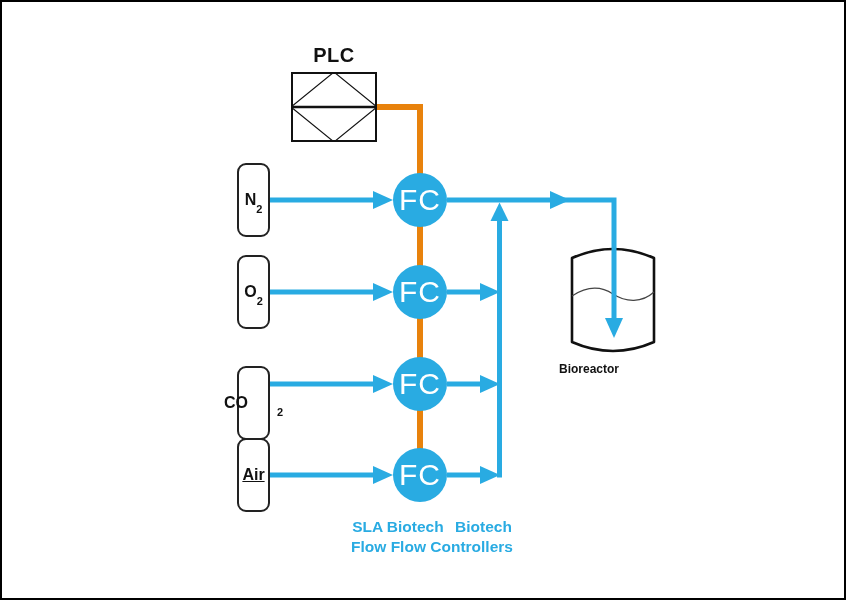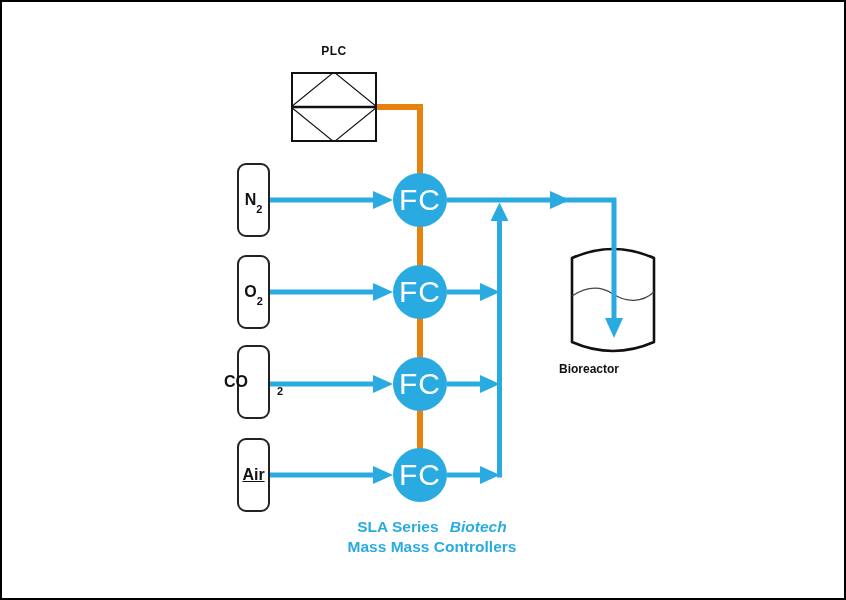--- a/index.html
+++ b/index.html
@@ -10,40 +10,40 @@
     border:2px solid #000;
     background:#fff;
     font-family:"Liberation Sans", "DejaVu Sans", sans-serif;
     overflow:hidden;
   }
   #wires{position:absolute;left:0;top:0;width:846px;height:600px;}
   .abs{position:absolute;}
 
   .plc-label{
     left:289px;top:42px;width:86px;height:20px;
-    text-align:center;font-size:12px;font-weight:bold;color:#111;
+    text-align:center;font-size:20px;font-weight:bold;color:#111;
     letter-spacing:0.5px;
   }
   .plc-box{
     left:289px;top:70px;width:86px;height:70px;
     box-sizing:border-box;border:2px solid #111;background:#fff;
   }
   .plc-box svg{position:absolute;left:-2px;top:-2px;}
 
   .gas-box{
     left:235px;width:33px;height:74px;
     box-sizing:border-box;border:2px solid #222;border-radius:9px;
     background:#fff;
     display:flex;align-items:center;justify-content:center;
     font-size:16px;font-weight:bold;color:#111;
   }
   .gas-box .sub{font-size:11px;font-weight:bold;align-self:flex-end;margin-bottom:20px;}
   #gas-n2{top:161px;}
   #gas-o2{top:253px;}
-  #gas-co2{top:343px;gap:29px;}
+  #gas-co2{top:364px;gap:29px;}
   #gas-air{top:436px;text-decoration:underline;}
 
   .fc-circle{
     left:391px;width:54px;height:54px;border-radius:50%;
     background:var(--cyan);
     display:flex;align-items:center;justify-content:center;
     color:#fff;font-size:30px;font-weight:400;letter-spacing:1px;
   }
   #fc-1{top:171px;}
   #fc-2{top:263px;}
@@ -53,21 +53,21 @@
   .bioreactor-label{
     left:517px;top:360px;width:140px;
     text-align:center;font-size:12px;font-weight:bold;color:#111;
   }
 
   .caption{
     left:310px;top:515px;width:240px;
     text-align:center;color:var(--cyan);
     font-size:15.5px;font-weight:bold;line-height:20px;
   }
-  .caption .it{font-style:italic;margin-left:7px;}
+  .caption .it{margin-left:7px;}
 
   :root{--cyan:#29ABE2;--orange:#E8820C;}
 </style>
 </head>
 <body>
 
 <div id="stage">
 
   <svg id="wires" viewBox="0 0 846 600">
 
@@ -139,17 +139,17 @@
   <div class="abs fc-circle" id="fc-3">
     <span>FC</span>
   </div>
   <div class="abs fc-circle" id="fc-4">
     <span>FC</span>
   </div>
 
   <div class="abs bioreactor-label">Bioreactor</div>
 
   <div class="abs caption">
-    <div><span>SLA Series </span><span class="it">Biotech</span></div>
-    <div>Mass Mass Controllers</div>
+    <div><span>SLA Biotech </span><span class="it">Biotech</span></div>
+    <div>Flow Flow Controllers</div>
   </div>
 
 </div>
 
 </body></html>

